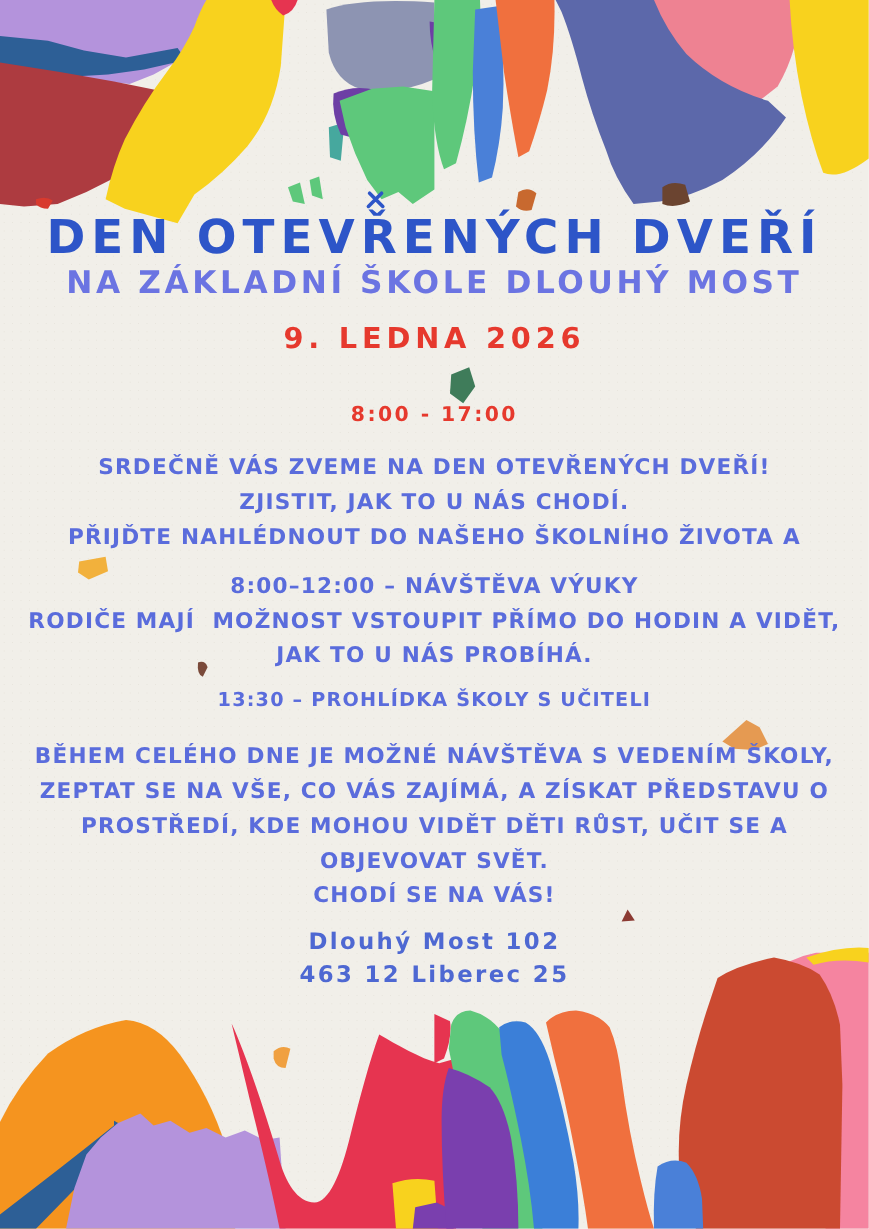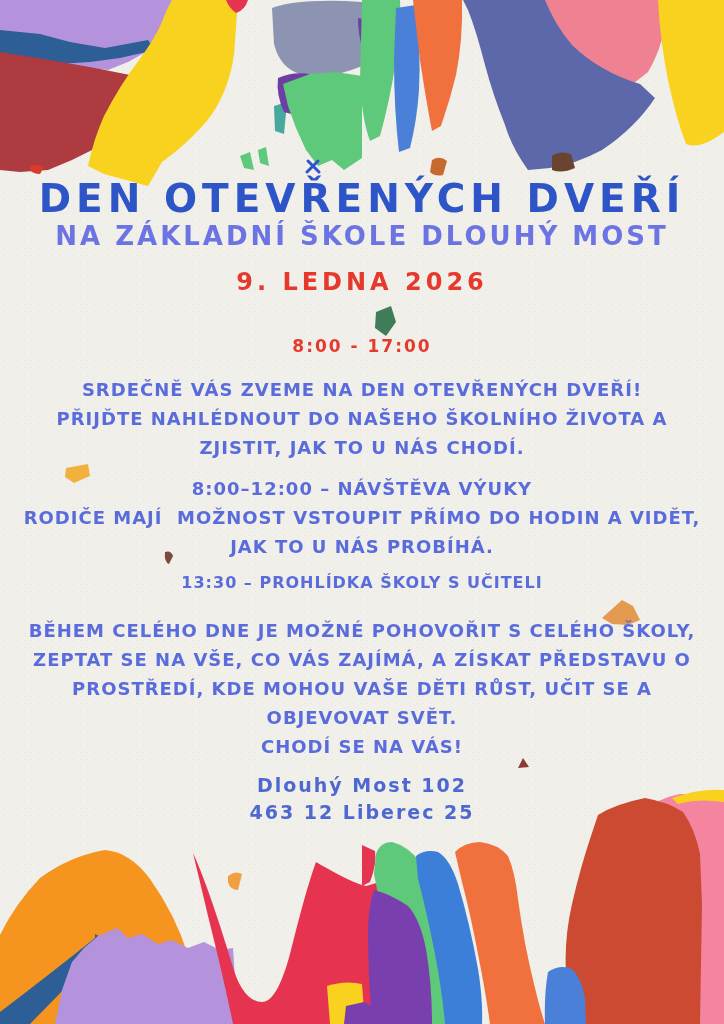--- a/index.html
+++ b/index.html
@@ -87,36 +87,36 @@
     </g>
   </svg>
 
   <div class="txt title">DEN OTEVŘENÝCH DVEŘÍ</div>
   <div class="txt subtitle">NA ZÁKLADNÍ ŠKOLE DLOUHÝ MOST</div>
   <div class="txt date">9. LEDNA 2026</div>
   <div class="txt hours">8:00 - 17:00</div>
 
   <div class="txt body-block p1">
     <div class="line">SRDEČNĚ VÁS ZVEME NA DEN OTEVŘENÝCH DVEŘÍ!</div>
+    <div class="line">ZJISTIT, JAK TO U NÁS CHODÍ.</div>
     <div class="line">PŘIJĎTE NAHLÉDNOUT DO NAŠEHO ŠKOLNÍHO ŽIVOTA A</div>
-    <div class="line">ZJISTIT, JAK TO U NÁS CHODÍ.</div>
   </div>
 
   <div class="txt body-block p2">
     <div class="line">8:00–12:00 – NÁVŠTĚVA VÝUKY</div>
     <div class="line">RODIČE MAJÍ  MOŽNOST VSTOUPIT PŘÍMO DO HODIN A VIDĚT,</div>
     <div class="line">JAK TO U NÁS PROBÍHÁ.</div>
   </div>
 
   <div class="txt body-block p3">13:30 – PROHLÍDKA ŠKOLY S UČITELI</div>
 
   <div class="txt body-block p4">
-    <div class="line">BĚHEM CELÉHO DNE JE MOŽNÉ POHOVOŘIT S CELÉHO ŠKOLY,</div>
+    <div class="line">BĚHEM CELÉHO DNE JE MOŽNÉ NÁVŠTĚVA S VEDENÍM ŠKOLY,</div>
     <div class="line">ZEPTAT SE NA VŠE, CO VÁS ZAJÍMÁ, A ZÍSKAT PŘEDSTAVU O</div>
-    <div class="line">PROSTŘEDÍ, KDE MOHOU VAŠE DĚTI RŮST, UČIT SE A</div>
+    <div class="line">PROSTŘEDÍ, KDE MOHOU VIDĚT DĚTI RŮST, UČIT SE A</div>
     <div class="line">OBJEVOVAT SVĚT.</div>
     <div class="line">CHODÍ SE NA VÁS!</div>
   </div>
 
   <div class="txt address">
     <div class="line">Dlouhý Most 102</div>
     <div class="line">463 12 Liberec 25</div>
   </div>
 
 </div>

